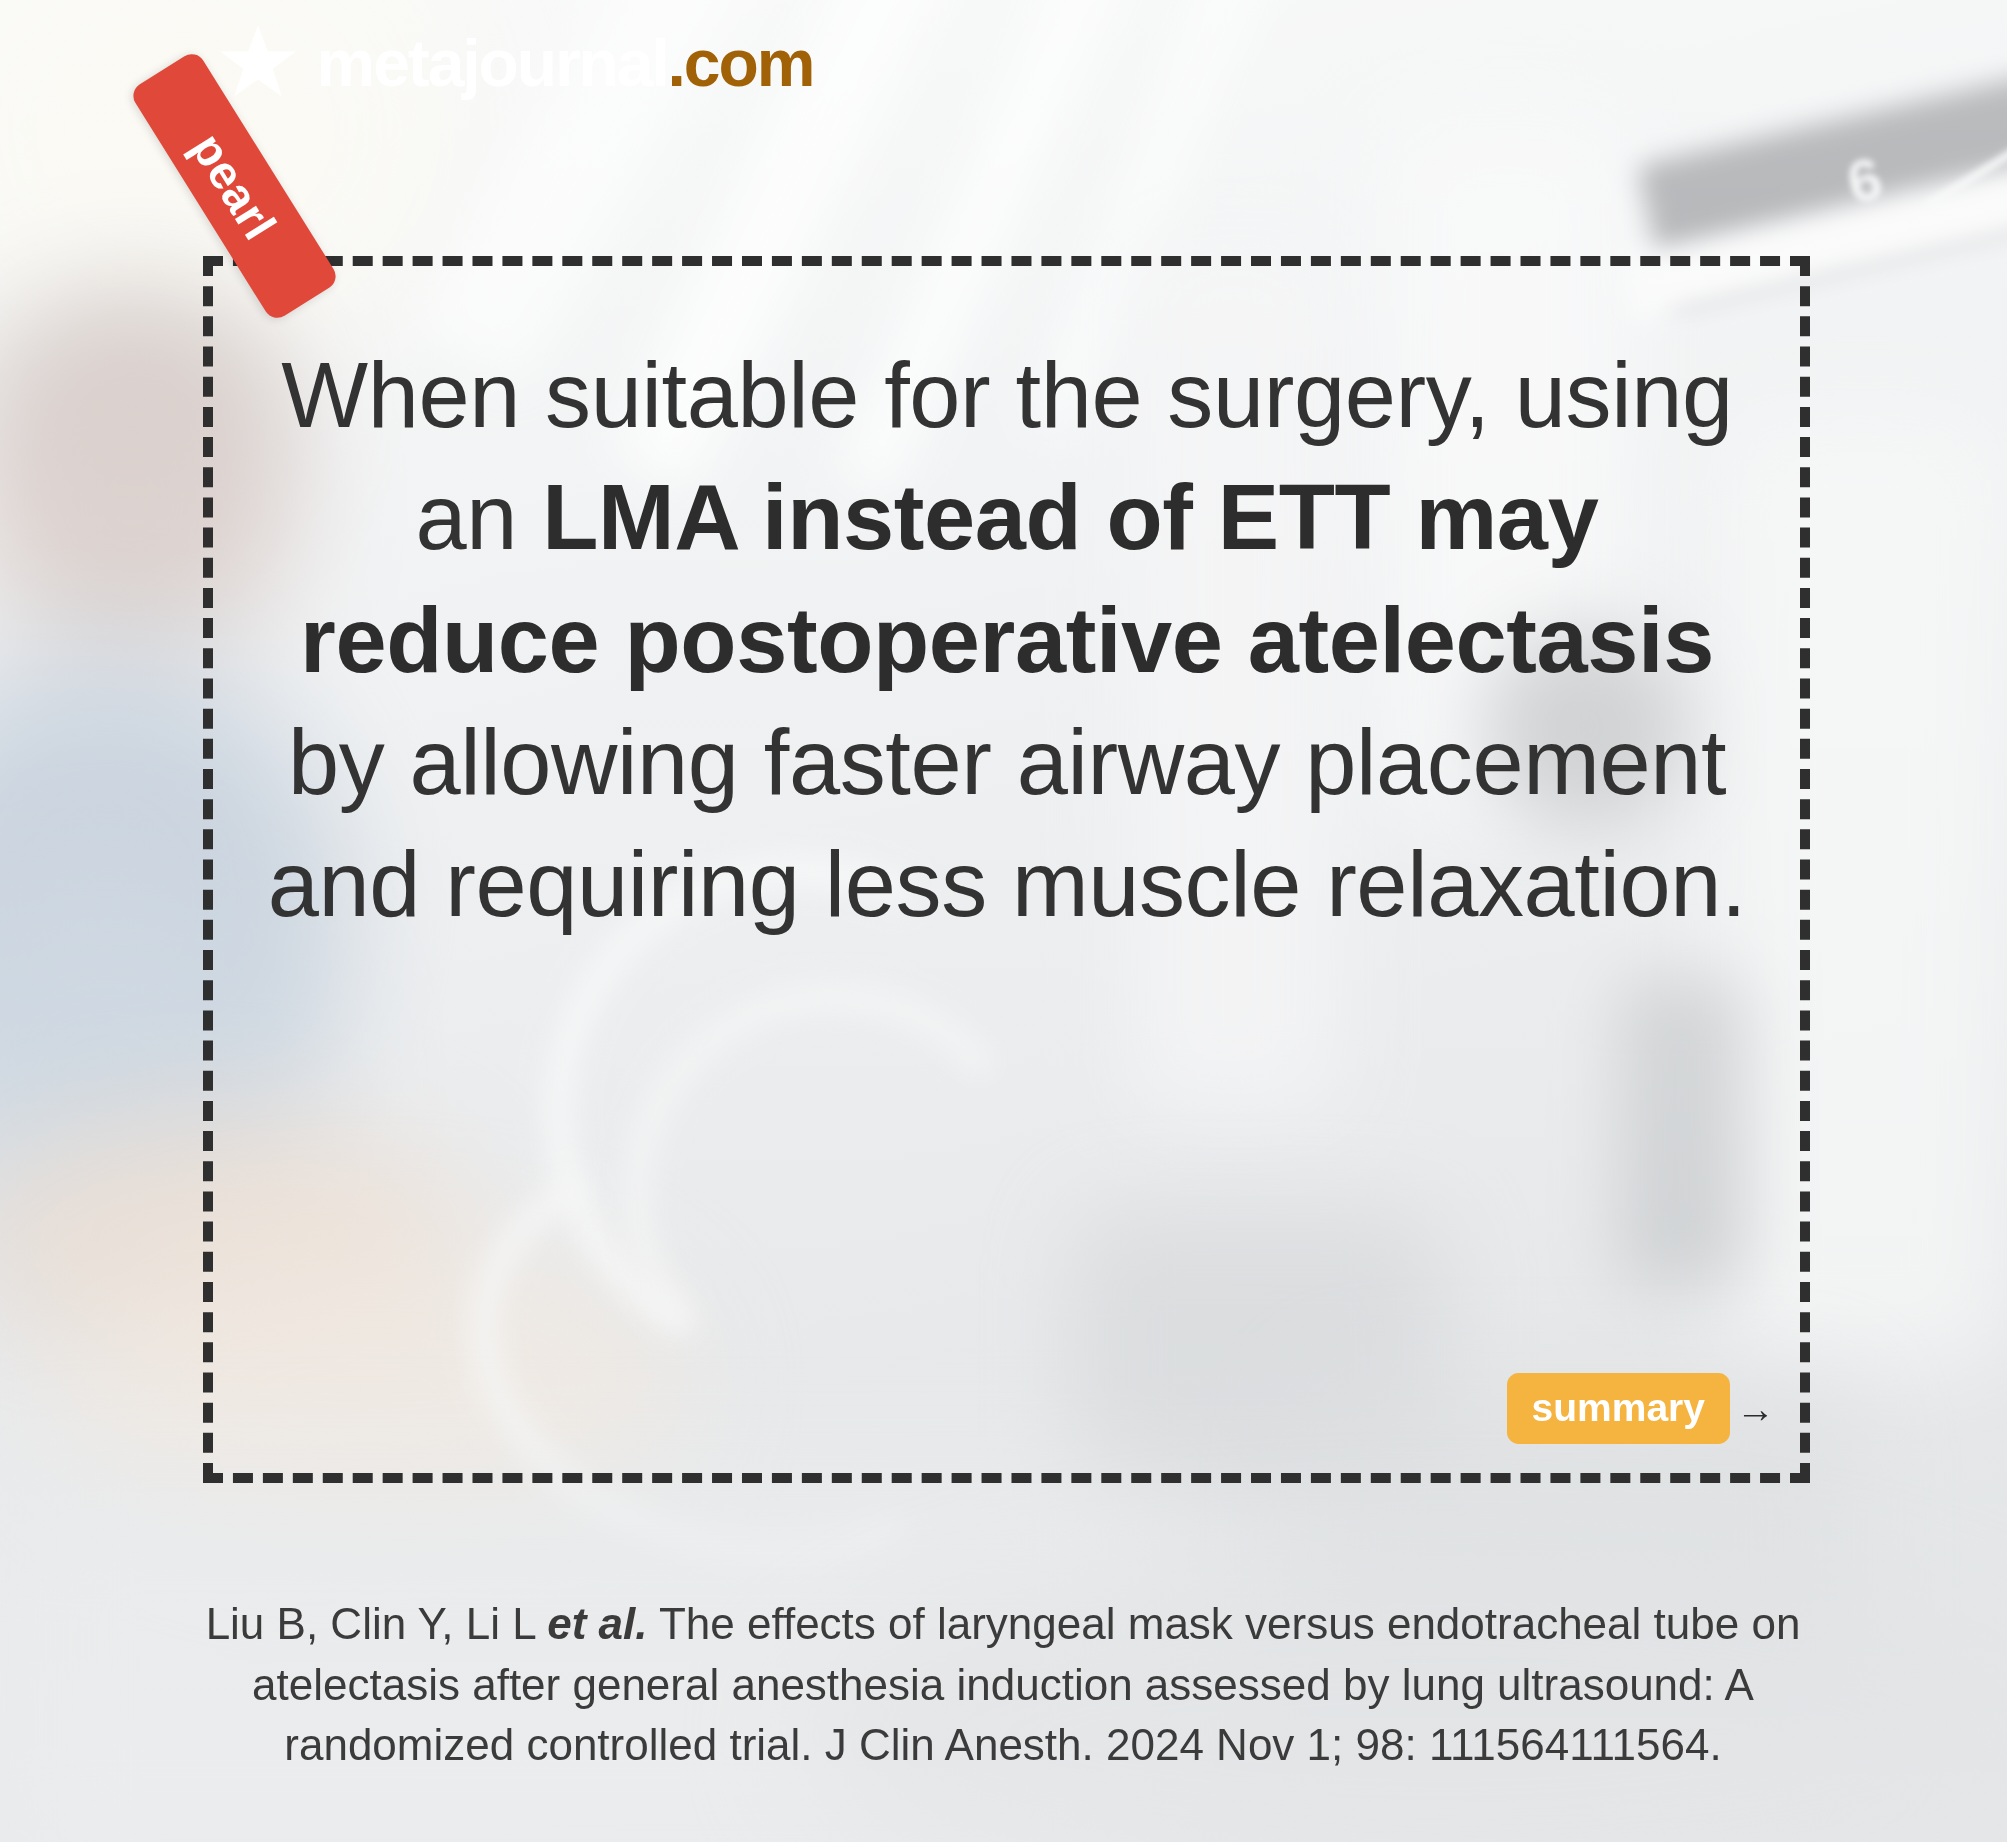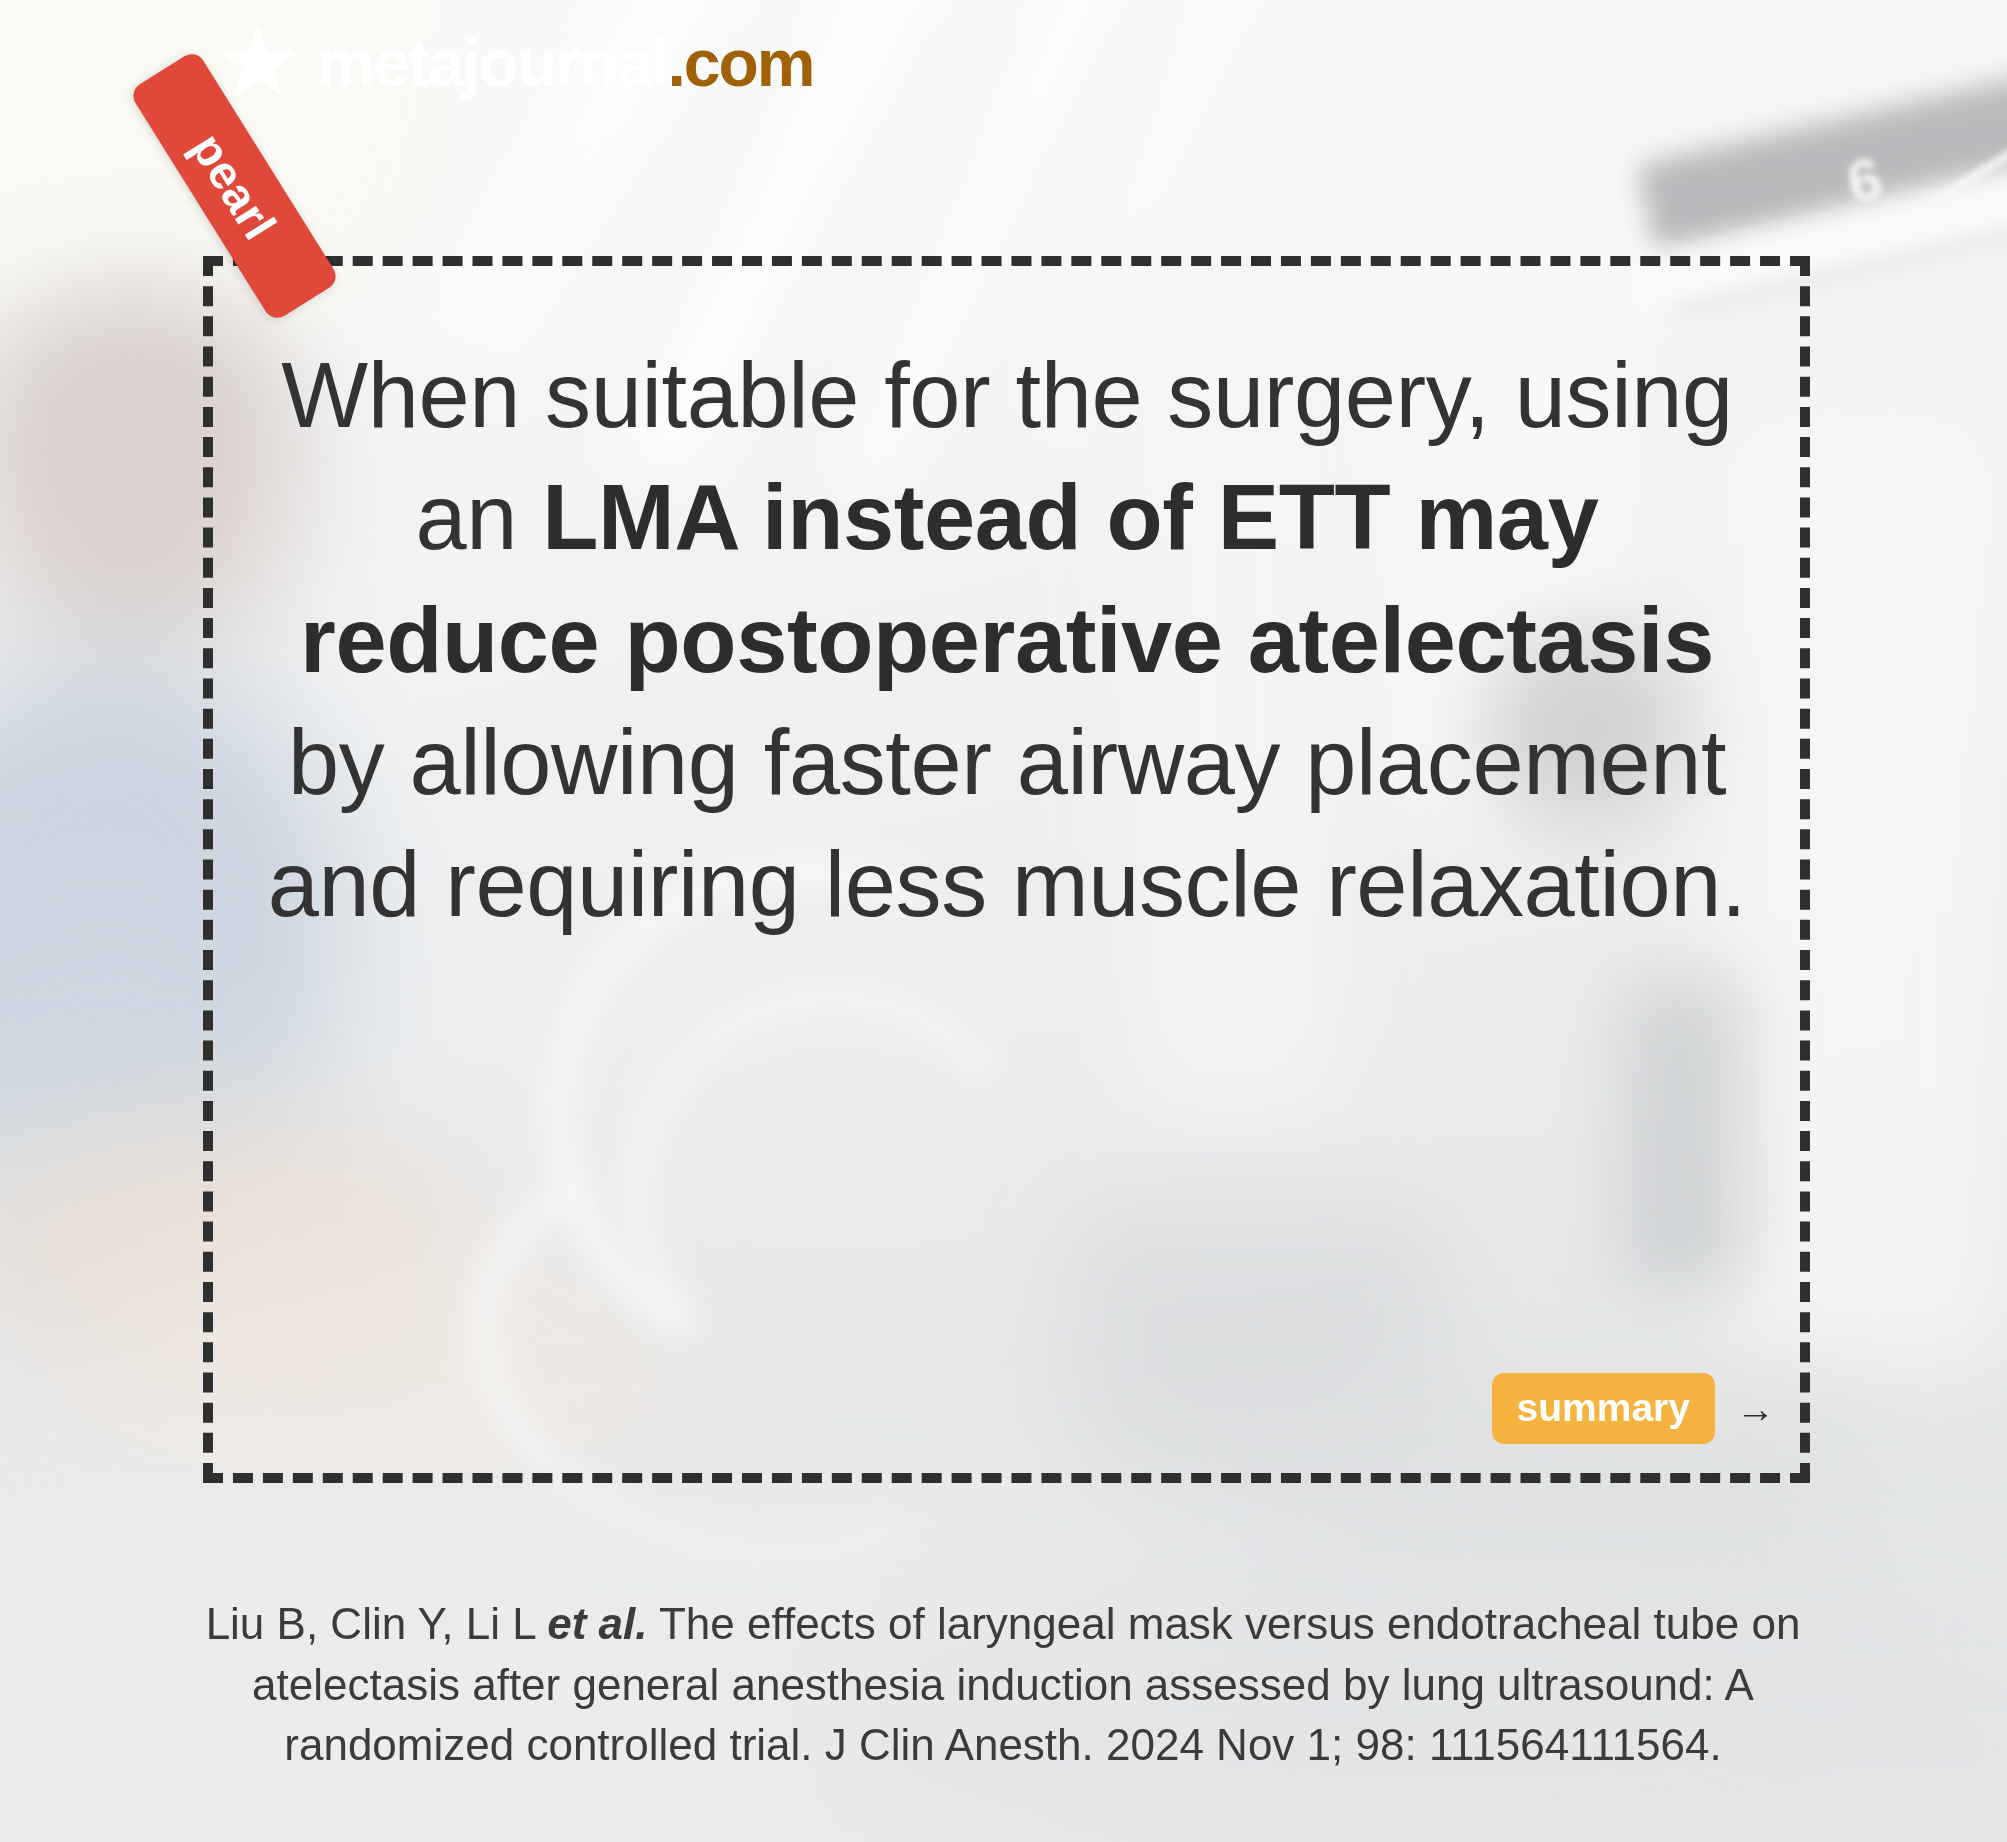--- a/index.html
+++ b/index.html
@@ -217,21 +217,21 @@
   }
   #pearl-text b { font-weight: 700; color: #2d2d2d; }
 
   
   #summary-row {
     position: absolute;
     right: 232px;
     top: 1373px;
     display: flex;
     align-items: center;
-    gap: 21px;
+    gap: 6px;
     z-index: 6;
   }
   #summary-badge {
     background: #f5b340;
     color: #ffffff;
     font-size: 39px;
     font-weight: 700;
     line-height: 1;
     padding: 14.6px 25px 17.6px;
     border-radius: 11.7px;

